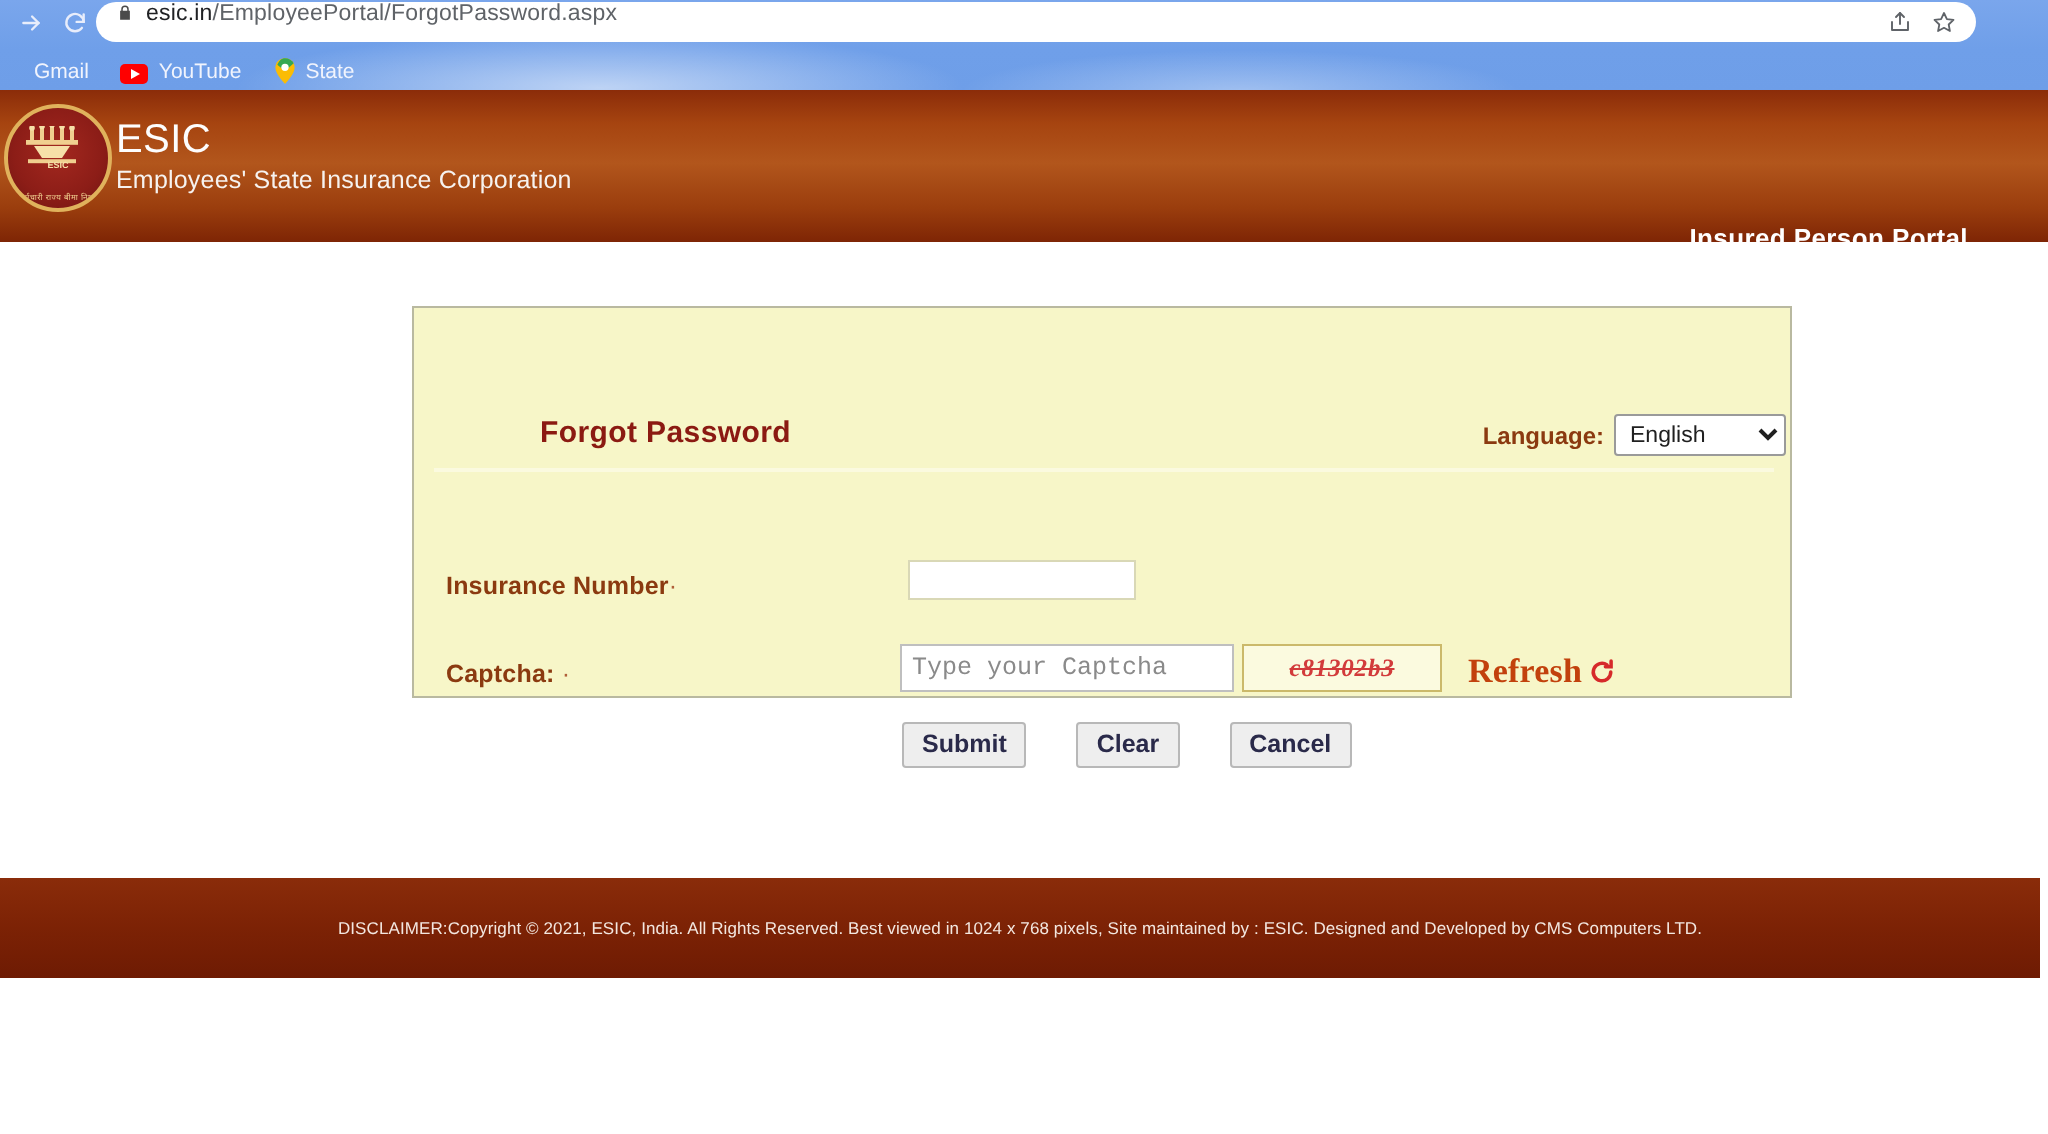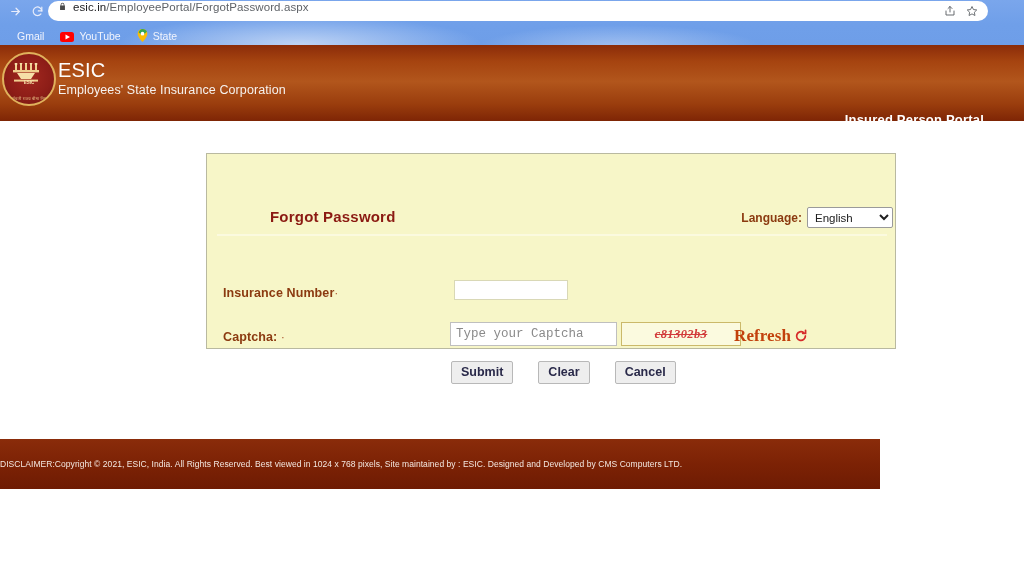--- a/index.html
+++ b/index.html
@@ -264,21 +264,21 @@
     font-family: Liberation Mono, monospace;
     font-size: 12.5px;
     padding: 0 5px;
     color: #202020;
   }
   .cap-input::placeholder { color: #8a8a8a; }
 
   .cap-image {
     position: absolute;
     left: 414px; top: 87px;
-    width: 120px; height: 24px;
+    width: 100px; height: 24px;
     background: #fbfadf;
     border: 1px solid #cbb96a;
     box-sizing: border-box;
     display: flex;
     align-items: center;
     justify-content: center;
     overflow: hidden;
   }
   .cap-text {
     font-family: "Liberation Serif", serif;
@@ -319,25 +319,26 @@
     background: #eeeeee;
     border: 1px solid #b8b8b8;
     border-radius: 2px;
     padding: 3px 9px;
     line-height: 15px;
     cursor: pointer;
   }
 
   
   .footer {
-    width: 880px;
+    width: 1020px;
     height: 50px;
     background: linear-gradient(180deg, #8a2c0a 0%, #7c2205 50%, #6e1b03 100%);
     display: flex;
     align-items: center;
+    justify-content: center;
   }
   .footer-text {
     font-size: 8.5px;
     color: #f3e7e0;
     letter-spacing: .05px;
     white-space: nowrap;
   }
   .below-footer {
     width: 1024px;
     height: 78px;

